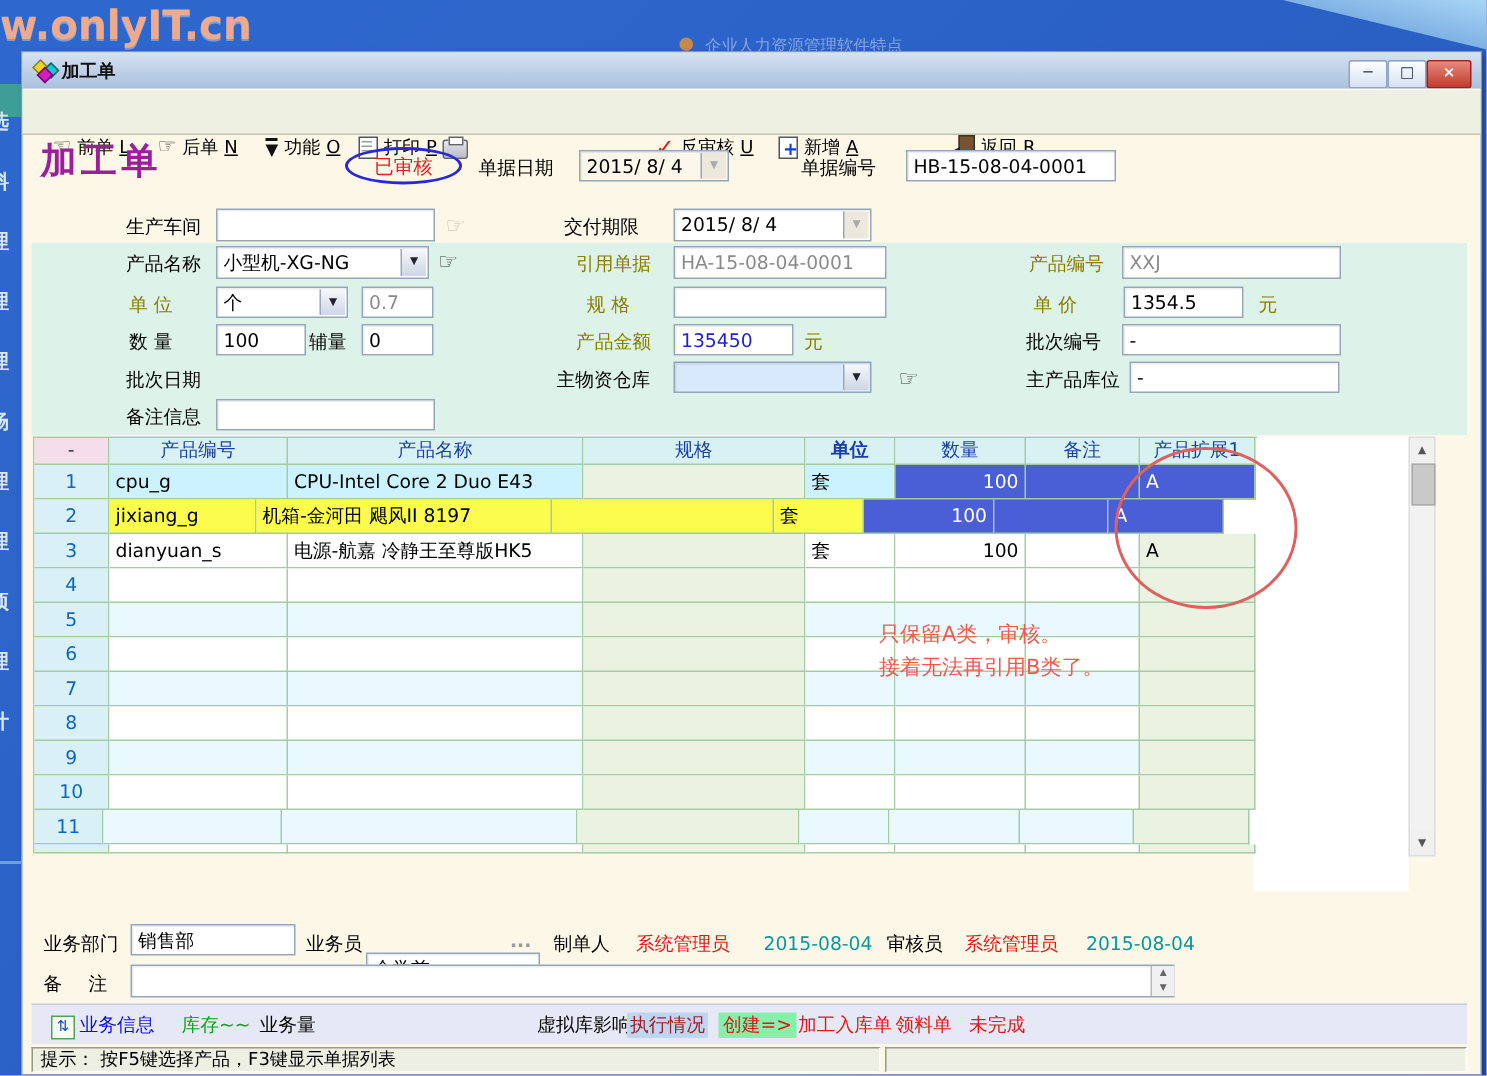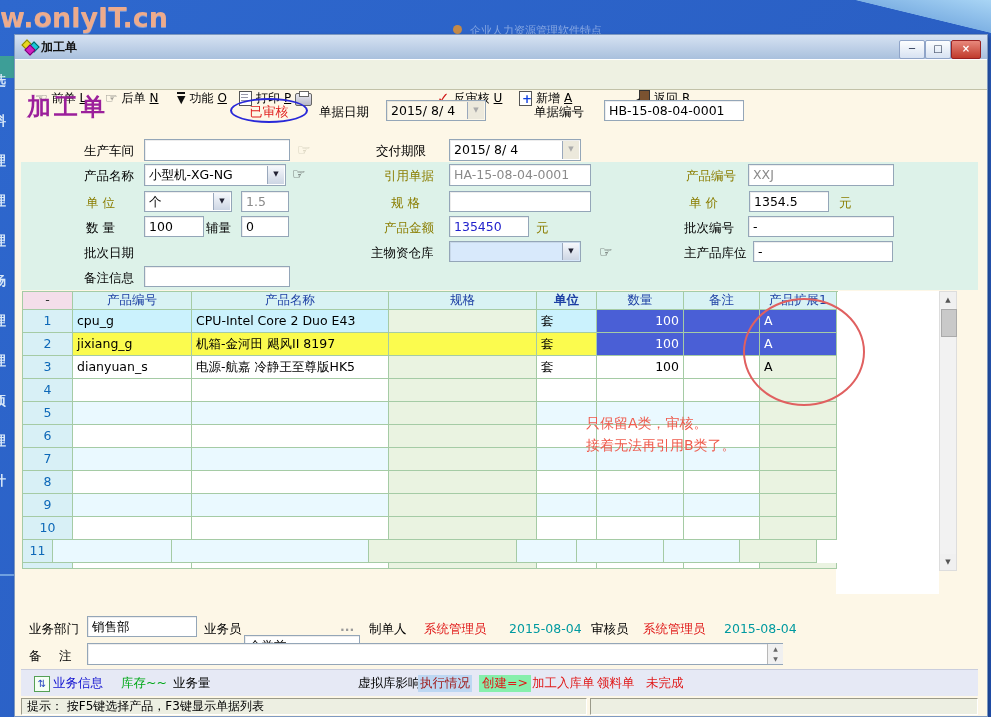--- a/index.html
+++ b/index.html
@@ -201,21 +201,21 @@
     <span class="lbl" style="left:69px;top:133px">产品名称</span>
     <div class="inp combo" style="left:129px;top:129px;width:142px;height:22px"><span>小型机-XG-NG</span><span class="cmb-btn">▼</span></div>
     <span class="hand" style="left:277px;top:130px">☞</span>
     <span class="lbl olive" style="left:369px;top:133px">引用单据</span>
     <div class="inp gray" style="left:434px;top:129px;width:142px;height:22px">HA-15-08-04-0001</div>
     <span class="lbl olive" style="left:671px;top:133px">产品编号</span>
     <div class="inp gray" style="left:733px;top:129px;width:146px;height:22px">XXJ</div>
 
     <span class="lbl olive" style="left:71px;top:160px">单 位</span>
     <div class="inp combo" style="left:129px;top:156px;width:88px"><span>个</span><span class="cmb-btn">▼</span></div>
-    <div class="inp gray" style="left:226px;top:156px;width:48px">1.5</div>
+    <div class="inp gray" style="left:226px;top:156px;width:48px">0.7</div>
     <span class="lbl olive" style="left:376px;top:160px">规 格</span>
     <div class="inp" style="left:434px;top:156px;width:142px"></div>
     <span class="lbl olive" style="left:674px;top:160px">单 价</span>
     <div class="inp" style="left:734px;top:156px;width:80px">1354.5</div>
     <span class="lbl olive" style="left:824px;top:160px">元</span>
 
     <span class="lbl" style="left:71px;top:185px">数 量</span>
     <div class="inp" style="left:129px;top:181px;width:60px">100</div>
     <span class="lbl" style="left:191px;top:185px">辅量</span>
     <div class="inp" style="left:226px;top:181px;width:48px">0</div>
@@ -252,21 +252,21 @@
           <div class="gc g-cyan" style="width: 119px;">cpu_g</div>
           <div class="gc g-cyan" style="width: 197px;">CPU-Intel Core 2 Duo E43</div>
           <div class="gc g-green" style="width: 148px;"></div>
           <div class="gc g-cyan" style="width: 60px;">套</div>
           <div class="gc g-sel g-r" style="width: 87px;">100</div>
           <div class="gc g-sel" style="width: 76px;"></div>
           <div class="gc g-sel" style="width: 77px;">A</div>
         </div>
         <div class="grow">
           <div class="gc g-num" style="width: 50px;">2</div>
-          <div class="gc g-yellow" style="width: 119px;">jixiang_g</div>
+          <div class="gc g-yellow" style="width: 98px;">jixiang_g</div>
           <div class="gc g-yellow" style="width: 197px;">机箱-金河田 飓风II 8197</div>
           <div class="gc g-yellow" style="width: 148px;"></div>
           <div class="gc g-yellow" style="width: 60px;">套</div>
           <div class="gc g-sel g-r" style="width: 87px;">100</div>
           <div class="gc g-sel" style="width: 76px;"></div>
           <div class="gc g-sel" style="width: 77px;">A</div>
         </div>
         <div class="grow">
           <div class="gc g-num" style="width: 50px;">3</div>
           <div class="gc g-white" style="width: 119px;">dianyuan_s</div>
@@ -341,21 +341,21 @@
           <div class="gc g-num" style="width: 50px;">10</div>
           <div class="gc g-white" style="width: 119px;"></div>
           <div class="gc g-white" style="width: 197px;"></div>
           <div class="gc g-green" style="width: 148px;"></div>
           <div class="gc g-white" style="width: 60px;"></div>
           <div class="gc g-white g-r" style="width: 87px;"></div>
           <div class="gc g-white" style="width: 76px;"></div>
           <div class="gc g-green" style="width: 77px;"></div>
         </div>
         <div class="grow">
-          <div class="gc g-num" style="width: 30px;">11</div>
+          <div class="gc g-num" style="width: 46px;">11</div>
           <div class="gc g-cyanl" style="width: 119px;"></div>
           <div class="gc g-cyanl" style="width: 197px;"></div>
           <div class="gc g-green" style="width: 148px;"></div>
           <div class="gc g-cyanl" style="width: 60px;"></div>
           <div class="gc g-cyanl g-r" style="width: 87px;"></div>
           <div class="gc g-cyanl" style="width: 76px;"></div>
           <div class="gc g-green" style="width: 77px;"></div>
         </div>
         <div class="grow sliver">
           <div class="gc g-num" style="width: 50px;"></div>

